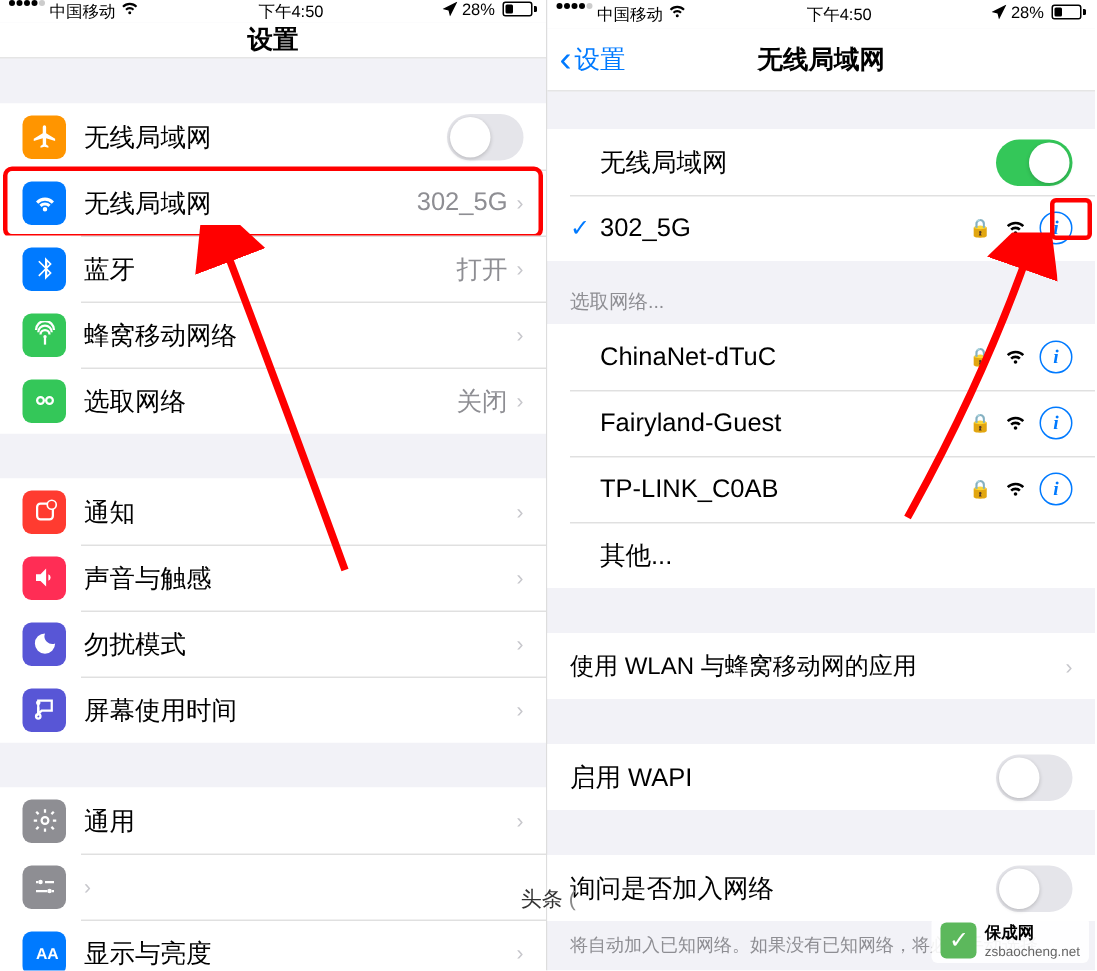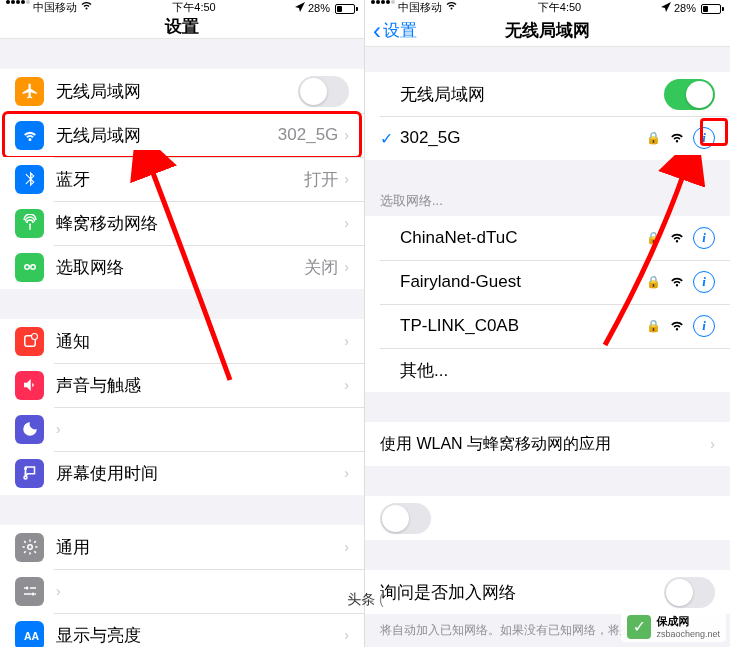--- a/index.html
+++ b/index.html
@@ -2,21 +2,21 @@
 <html><head>
   <meta charset="utf-8">
   <style>
     * { margin: 0; padding: 0; box-sizing: border-box; -webkit-font-smoothing: antialiased; }
     body { font-family: -apple-system, "PingFang SC", "Helvetica Neue", sans-serif; background: #fff; width: 731px; height: 647px; overflow: hidden; position: relative; }
     .container { display: flex; width: 731px; height: 647px; }
     .screen { width: 365px; height: 647px; background: #f2f2f7; display: flex; flex-direction: column; position: relative; }
     .screen-left { border-right: 1px solid #ddd; }
     .status-bar { height: 20px; background: #fff; display: flex; align-items: center; justify-content: space-between; padding: 0 6px; font-size: 11px; font-weight: 500; }
     .status-left { display: flex; align-items: flex-start; gap: 3px; }
-    .status-right { display: flex; align-items: flex-end; gap: 3px; }
+    .status-right { display: flex; align-items: flex-start; gap: 3px; }
     .signal-dots { display: flex; gap: 1px; }
     .signal-dots span { width: 4px; height: 4px; border-radius: 50%; background: #000; display: inline-block; }
     .header { height: 44px; background: #fff; display: flex; align-items: center; justify-content: center; position: relative; border-bottom: 0.5px solid rgba(0,0,0,0.1); }
     .header-title { font-size: 17px; font-weight: 600; }
     .back-btn { position: absolute; left: 8px; display: flex; align-items: center; color: #007aff; font-size: 17px; }
     .section { background: #fff; margin-top: 30px; }
     .section:first-of-type { margin-top: 20px; }
     .row { display: flex; align-items: center; height: 44px; padding: 0 15px; background: #fff; position: relative; }
     .row + .row::before { content: ""; position: absolute; top: 0; left: 54px; right: 0; height: 0.5px; background: rgba(0,0,0,0.12); }
     .row-no-icon + .row-no-icon::before { left: 15px; }
@@ -166,20 +166,21 @@
         </div>
         <div class="row-label">声音与触感</div>
         <div class="chevron">›</div>
       </div>
       <div class="row">
         <div class="icon-box" style="background:#5856d6">
           <svg viewBox="0 0 24 24">
               <path d="M12 3a9 9 0 109 9 7 7 0 01-9-9z"></path>
             </svg>
         </div>
+        <div class="row-label">勿扰模式</div>
         <div class="chevron">›</div>
       </div>
       <div class="row">
         <div class="icon-box" style="background:#5856d6">
           <svg viewBox="0 0 24 24">
               <path d="M6 4v12l3-3h9V4zm2 14a2 2 0 11-4 0 2 2 0 014 0z" fill="none" stroke="#fff" stroke-width="2"></path>
               <circle cx="6" cy="6" r="2"></circle>
               <path d="M6 10v6" stroke="#fff" stroke-width="2"></path>
             </svg>
         </div>
@@ -288,21 +289,21 @@
             <svg width="16" height="12" viewBox="0 0 16 12">
                 <path d="M8 11.5a1.2 1.2 0 100-2.4 1.2 1.2 0 000 2.4zm-3.5-4a5 5 0 017 0l-1.2 1.2a3.3 3.3 0 00-4.6 0zm-2.3-2.3a8.2 8.2 0 0111.6 0l-1.2 1.2a6.5 6.5 0 00-9.2 0z" fill="#000"></path>
               </svg>
           </span>
           <div class="info-btn">i</div>
         </div>
         <div class="highlight-box" style="right:2px;top:2px;width:28px;height:28px;border-radius:4px"></div>
       </div>
     </div>
 
-    <div class="section-header" style="margin-top:26px">选取网络...</div>
+    <div class="section-header" style="margin-top:12px">选取网络...</div>
     <div class="section" style="margin-top:0">
       <div class="network-row row-no-icon">
         <div class="check"></div>
         <div class="net-name">ChinaNet-dTuC</div>
         <div class="net-icons">
           <span class="lock-icon">🔒</span>
           <span class="wifi-small"><svg width="16" height="12" viewBox="0 0 16 12">
                 <path d="M8 11.5a1.2 1.2 0 100-2.4 1.2 1.2 0 000 2.4zm-3.5-4a5 5 0 017 0l-1.2 1.2a3.3 3.3 0 00-4.6 0zm-2.3-2.3a8.2 8.2 0 0111.6 0l-1.2 1.2a6.5 6.5 0 00-9.2 0z" fill="#000"></path>
               </svg></span>
           <div class="info-btn">i</div>
@@ -338,20 +339,21 @@
 
     <div class="section">
       <div class="network-row row-no-icon">
         <div class="net-name" style="font-size:16px">使用 WLAN 与蜂窝移动网的应用</div>
         <div class="chevron">›</div>
       </div>
     </div>
 
     <div class="section">
       <div class="network-row row-no-icon">
+        <div class="net-name">启用 WAPI</div>
         <div class="toggle"></div>
       </div>
     </div>
 
     <div class="section">
       <div class="network-row row-no-icon">
         <div class="net-name">询问是否加入网络</div>
         <div class="toggle"></div>
       </div>
     </div>

